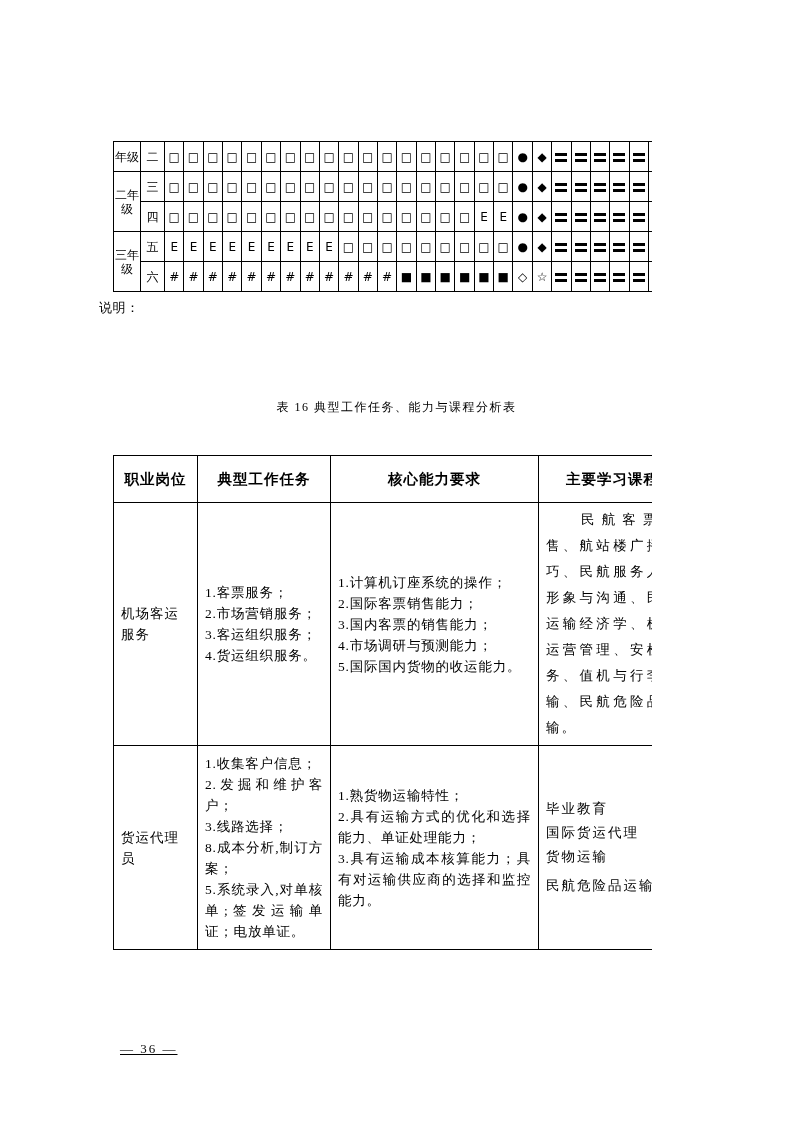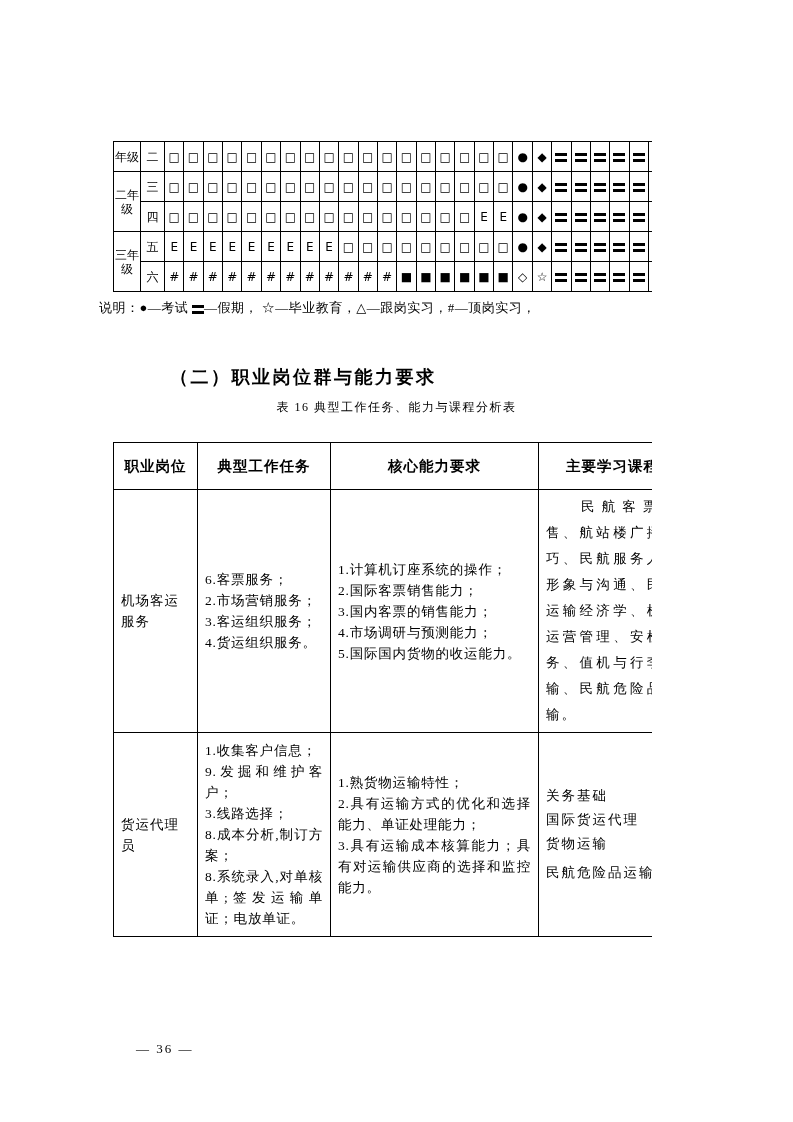--- a/index.html
+++ b/index.html
@@ -49,38 +49,38 @@
   
   .section-heading{
     position:absolute;left:170px;top:365px;
     font-size:18px;font-weight:bold;letter-spacing:2.5px;
   }
   .table-title{
     position:absolute;left:0;top:399px;width:793px;text-align:center;
     font-size:12px;letter-spacing:1.5px;
   }
   
-  .analysis-wrap{position:absolute;left:113px;top:442px;}
+  .analysis-wrap{position:absolute;left:113px;top:455px;}
   table.analysis{border-collapse:collapse;table-layout:fixed;width:573px;}
   table.analysis td,table.analysis th{
     border:1px solid #000;padding:4px 7px;vertical-align:middle;
     font-size:13.5px;line-height:21px;font-weight:normal;
   }
   table.analysis th{
     height:38px;font-weight:bold;font-size:14.5px;text-align:center;letter-spacing:1px;
   }
   td.pos{text-align:left;letter-spacing:1px;line-height:22px;}
   .list-item{text-align:justify;letter-spacing:0.8px;}
   .para{text-indent:2.6em;text-align:justify;letter-spacing:2px;line-height:26px;}
   .course-line{letter-spacing:2px;line-height:24px;}
   .course-line:last-child{margin-top:5px;}
   
   .footer{
-    position:absolute;left:136px;top:1041px;
-    font-size:13px;letter-spacing:2px;
+    position:absolute;left:120px;top:1041px;
+    font-size:13px;letter-spacing:2px;text-decoration:underline;
   }
 </style>
 </head>
 <body>
 
 <div class="page">
 
   <div class="sched-wrap">
     <table class="sched">
       <tbody>
@@ -237,25 +237,23 @@
             <td class="ccell"><span class="bars"></span></td>
             <td class="ccell"></td>
           </tr>
         </tbody>
     </table>
   </div>
 
   <div class="legend">
     <div class="legend-label">说明：</div>
     <div class="legend-lines">
-        <div class="legend-line">●—考试 <span class="bars"></span>—假期， ☆—毕业教育，△—跟岗实习，#—顶岗实习，</div>
       </div>
   </div>
 
-  <div class="section-heading">（二）职业岗位群与能力要求</div>
 
   <div class="table-title">表 16 典型工作任务、能力与课程分析表</div>
 
   <div class="analysis-wrap">
     <table class="analysis">
       <colgroup>
         <col style="width:84px">
           <col style="width:133px">
           <col style="width:208px">
           <col style="width:148px">
@@ -265,52 +263,52 @@
             <th>职业岗位</th>
             <th>典型工作任务</th>
             <th>核心能力要求</th>
             <th>主要学习课程</th>
           </tr>
       </thead>
       <tbody>
           <tr>
             <td class="pos" style="height: 182px;">机场客运服务</td>
             <td>
-              <div class="list-item">6.客票服务；</div>
+              <div class="list-item">1.客票服务；</div>
               <div class="list-item">2.市场营销服务；</div>
               <div class="list-item">3.客运组织服务；</div>
               <div class="list-item">4.货运组织服务。</div>
             </td>
             <td>
               <div class="list-item">1.计算机订座系统的操作；</div>
               <div class="list-item">2.国际客票销售能力；</div>
               <div class="list-item">3.国内客票的销售能力；</div>
               <div class="list-item">4.市场调研与预测能力；</div>
               <div class="list-item">5.国际国内货物的收运能力。</div>
             </td>
             <td>
               <div class="para">民航客票销售、航站楼广播技巧、民航服务人员形象与沟通、民航运输经济学、机场运营管理、安检实务、值机与行李运输、民航危险品运输。</div>
             </td>
           </tr>
           <tr>
             <td class="pos" style="height: 195px;">货运代理员</td>
             <td>
               <div class="list-item">1.收集客户信息；</div>
-              <div class="list-item">9.发掘和维护客户；</div>
+              <div class="list-item">2.发掘和维护客户；</div>
               <div class="list-item">3.线路选择；</div>
               <div class="list-item">8.成本分析,制订方案；</div>
-              <div class="list-item">8.系统录入,对单核单;签发运输单证；电放单证。</div>
+              <div class="list-item">5.系统录入,对单核单;签发运输单证；电放单证。</div>
             </td>
             <td>
               <div class="list-item">1.熟货物运输特性；</div>
               <div class="list-item">2.具有运输方式的优化和选择能力、单证处理能力；</div>
               <div class="list-item">3.具有运输成本核算能力；具有对运输供应商的选择和监控能力。</div>
             </td>
             <td>
-              <div class="course-line">关务基础</div>
+              <div class="course-line">毕业教育</div>
               <div class="course-line">国际货运代理</div>
               <div class="course-line">货物运输</div>
               <div class="course-line">民航危险品运输</div>
             </td>
           </tr>
         </tbody>
     </table>
   </div>
 
   <div class="footer">— 36 —</div>

